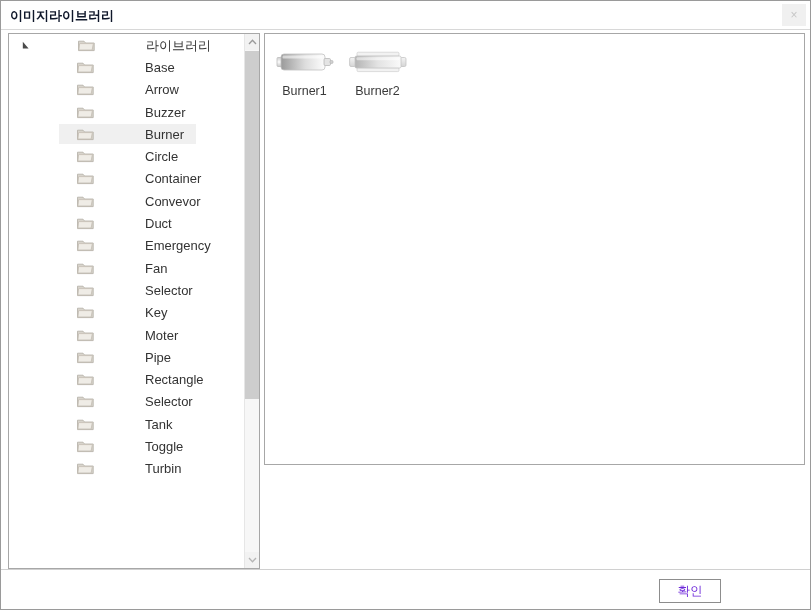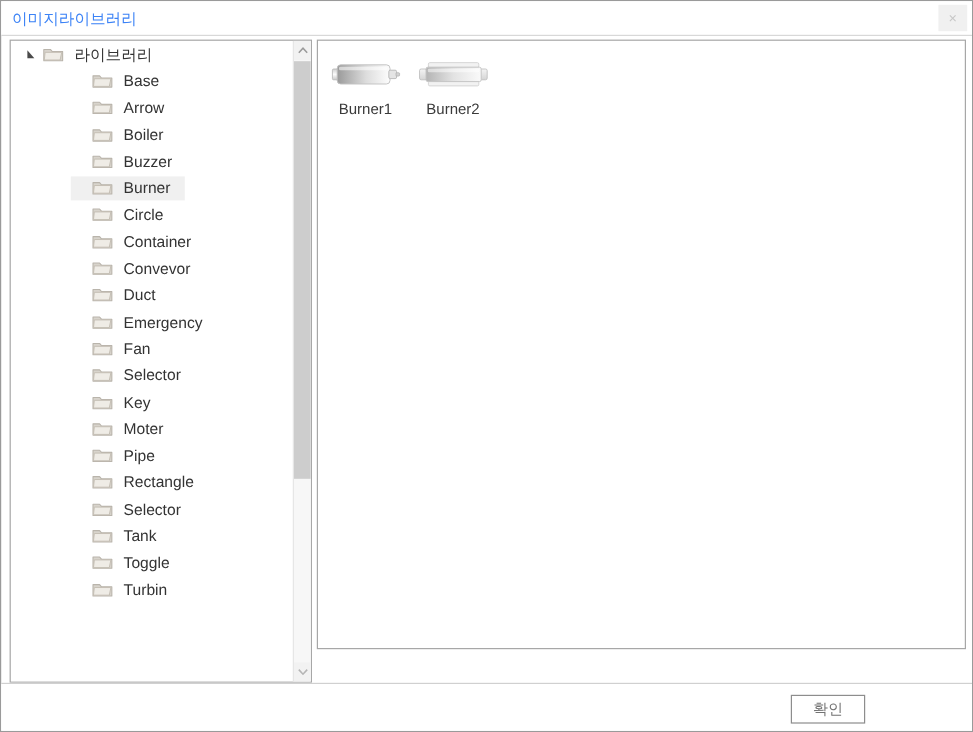--- a/index.html
+++ b/index.html
@@ -34,23 +34,24 @@
     height: 29px;
     background: #ffffff;
     border-bottom: 1px solid #d8d8d8;
     box-sizing: border-box;
   }
   .title-text {
     position: absolute;
     left: 9px;
     top: 6px;
     font-size: 13px;
-    color: #3b82f6;
+    color: #0f172a;
     letter-spacing: 0px;
     white-space: nowrap;
+    font-weight: bold;
   }
   .close-button {
     position: absolute;
     right: 4px;
     top: 3px;
     width: 24px;
     height: 22px;
     background: #f0f0f0;
     display: flex;
     align-items: center;
@@ -89,20 +90,21 @@
     align-items: center;
     white-space: nowrap;
     cursor: default;
   }
   .tree-item .hit {
     display: inline-flex;
     align-items: center;
     height: 20px;
     padding-right: 12px;
     border-radius: 0px;
+    gap: 42px;
   }
   .tree-item.selected .hit {
     background: #f0f0f0;
   }
   .twisty {
     width: 16px;
     height: 20px;
     display: inline-flex;
     align-items: center;
     justify-content: center;
@@ -163,21 +165,21 @@
     background: #cdcdcd;
     cursor: pointer;
   }
 
   
   .content-panel {
     position: absolute;
     left: 263px;
     top: 32px;
     width: 541px;
-    height: 508px;
+    height: 432px;
     background: #ffffff;
     border: 1px solid #a7a7a7;
     box-sizing: border-box;
     overflow: hidden;
   }
   .thumb-grid {
     position: absolute;
     left: 8px;
     top: 6px;
     display: flex;
@@ -221,21 +223,21 @@
   .btn {
     position: absolute;
     top: 9px;
     width: 62px;
     height: 24px;
     background: #ffffff;
     border: 1px solid #8d8d8d;
     box-sizing: border-box;
     font-family: "Liberation Sans", "DejaVu Sans", sans-serif;
     font-size: 12.5px;
-    color: #737373;
+    color: #6d28d9;
     display: flex;
     align-items: center;
     justify-content: center;
     cursor: pointer;
     padding: 0;
   }
   .btn-ok { right: 89px; }
   .btn-cancel { right: 15px; margin-top: 44px; }
 </style>
 </head>
@@ -281,31 +283,20 @@
         </div>
         <div class="tree-item depth2">
           <span class="hit">
             <span class="folder-icon">
               <svg width="19" height="15" viewBox="0 0 19 15">
                 <path d="M1.5 3.2 L7 3.2 L8.6 5.0 L17.2 5.0 L17.2 12.6 L1.5 12.6 Z" fill="#d8d4cc" stroke="#b9b4ab" stroke-width="0.9" stroke-linejoin="round"></path>
                 <path d="M2.6 5.6 L16.4 5.6 L15.1 12.0 L1.9 12.0 Z" fill="#efece6" stroke="#c3bdb3" stroke-width="0.8" stroke-linejoin="round"></path>
               </svg>
             </span>
             <span class="tree-label">Arrow</span>
-          </span>
-        </div>
-        <div class="tree-item depth2">
-          <span class="hit">
-            <span class="folder-icon">
-              <svg width="19" height="15" viewBox="0 0 19 15">
-                <path d="M1.5 3.2 L7 3.2 L8.6 5.0 L17.2 5.0 L17.2 12.6 L1.5 12.6 Z" fill="#d8d4cc" stroke="#b9b4ab" stroke-width="0.9" stroke-linejoin="round"></path>
-                <path d="M2.6 5.6 L16.4 5.6 L15.1 12.0 L1.9 12.0 Z" fill="#efece6" stroke="#c3bdb3" stroke-width="0.8" stroke-linejoin="round"></path>
-              </svg>
-            </span>
-            <span class="tree-label">Boiler</span>
           </span>
         </div>
         <div class="tree-item depth2">
           <span class="hit">
             <span class="folder-icon">
               <svg width="19" height="15" viewBox="0 0 19 15">
                 <path d="M1.5 3.2 L7 3.2 L8.6 5.0 L17.2 5.0 L17.2 12.6 L1.5 12.6 Z" fill="#d8d4cc" stroke="#b9b4ab" stroke-width="0.9" stroke-linejoin="round"></path>
                 <path d="M2.6 5.6 L16.4 5.6 L15.1 12.0 L1.9 12.0 Z" fill="#efece6" stroke="#c3bdb3" stroke-width="0.8" stroke-linejoin="round"></path>
               </svg>
             </span>

